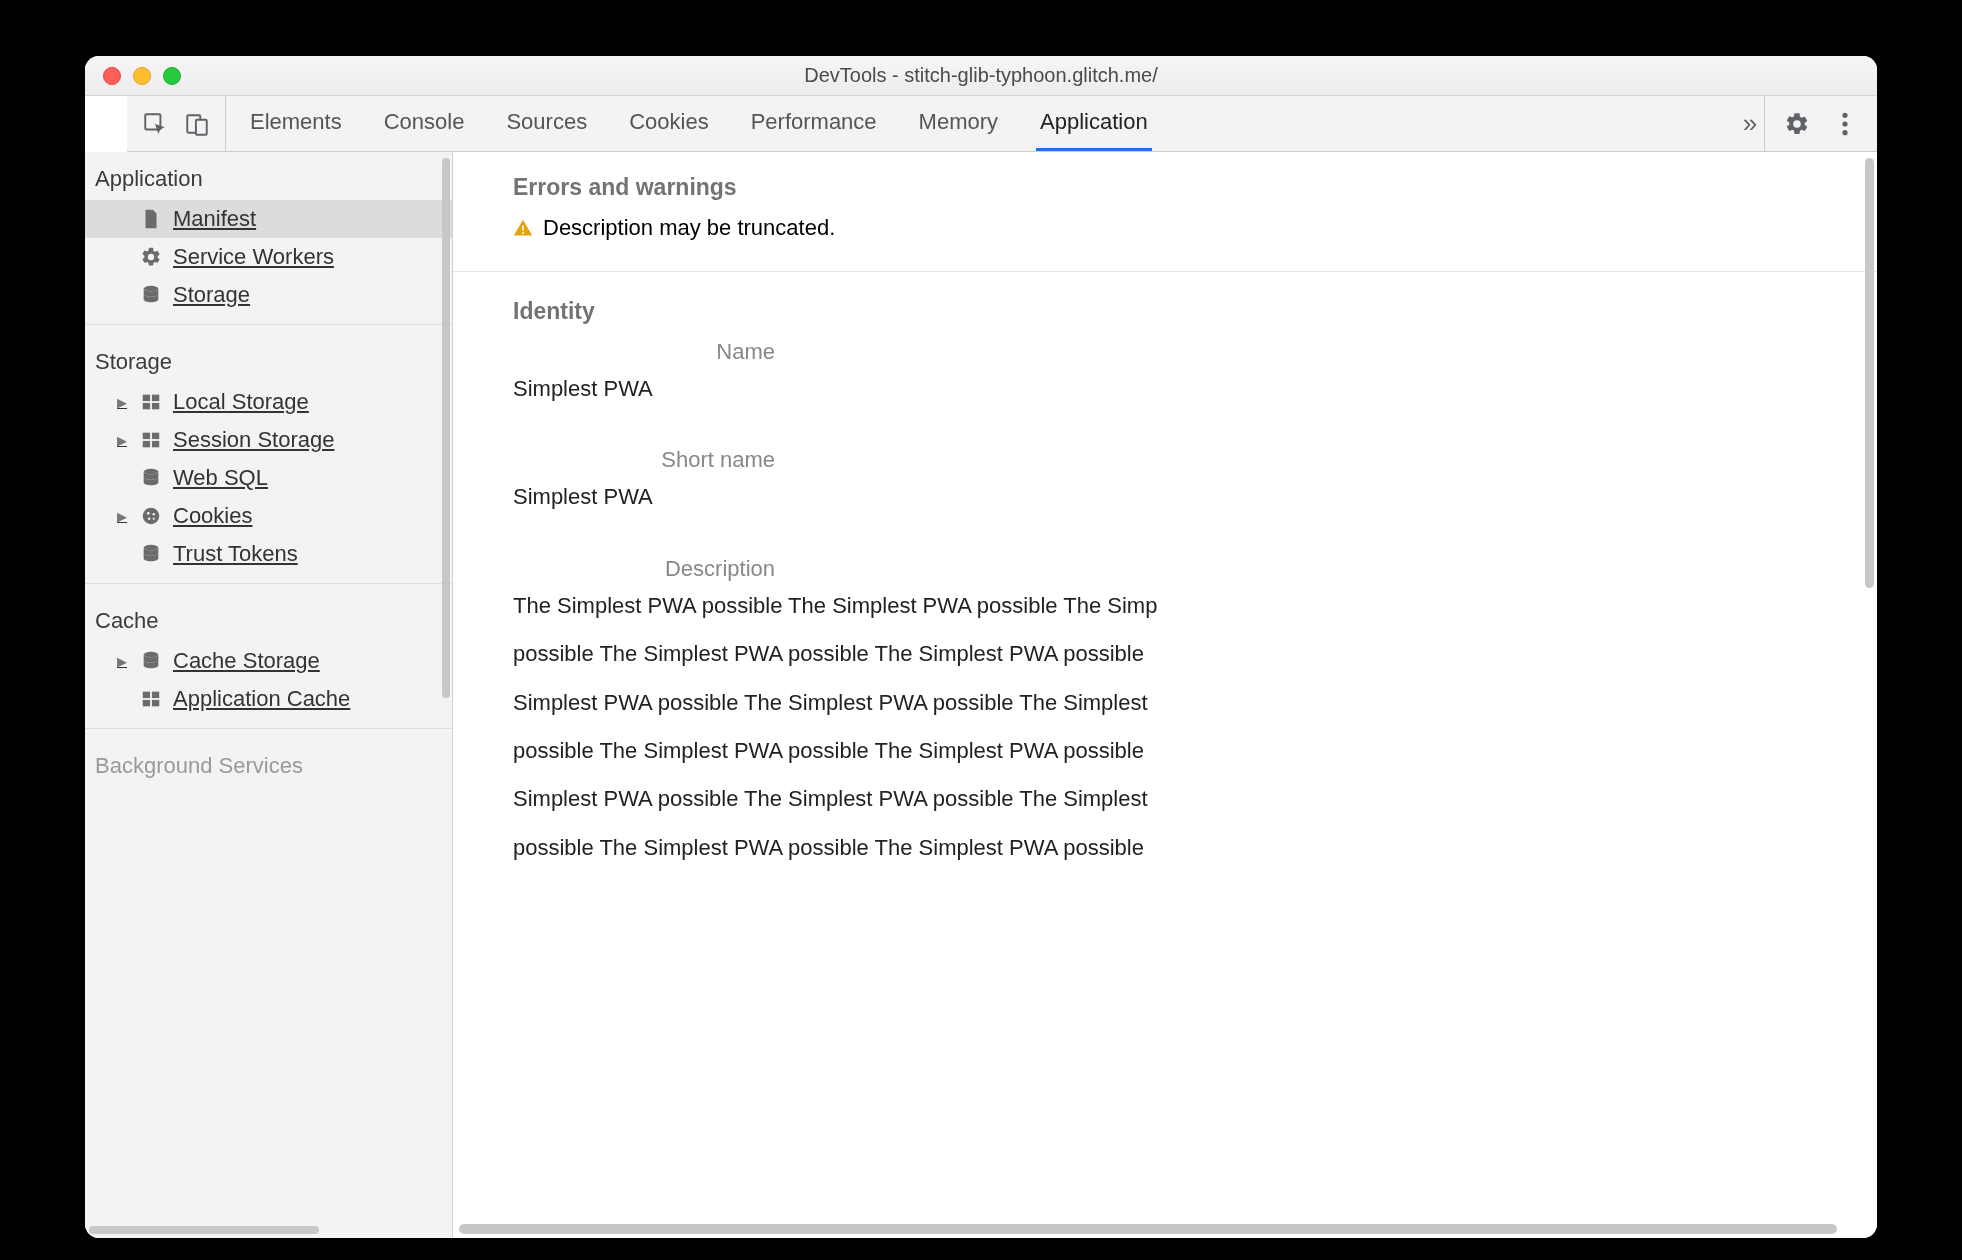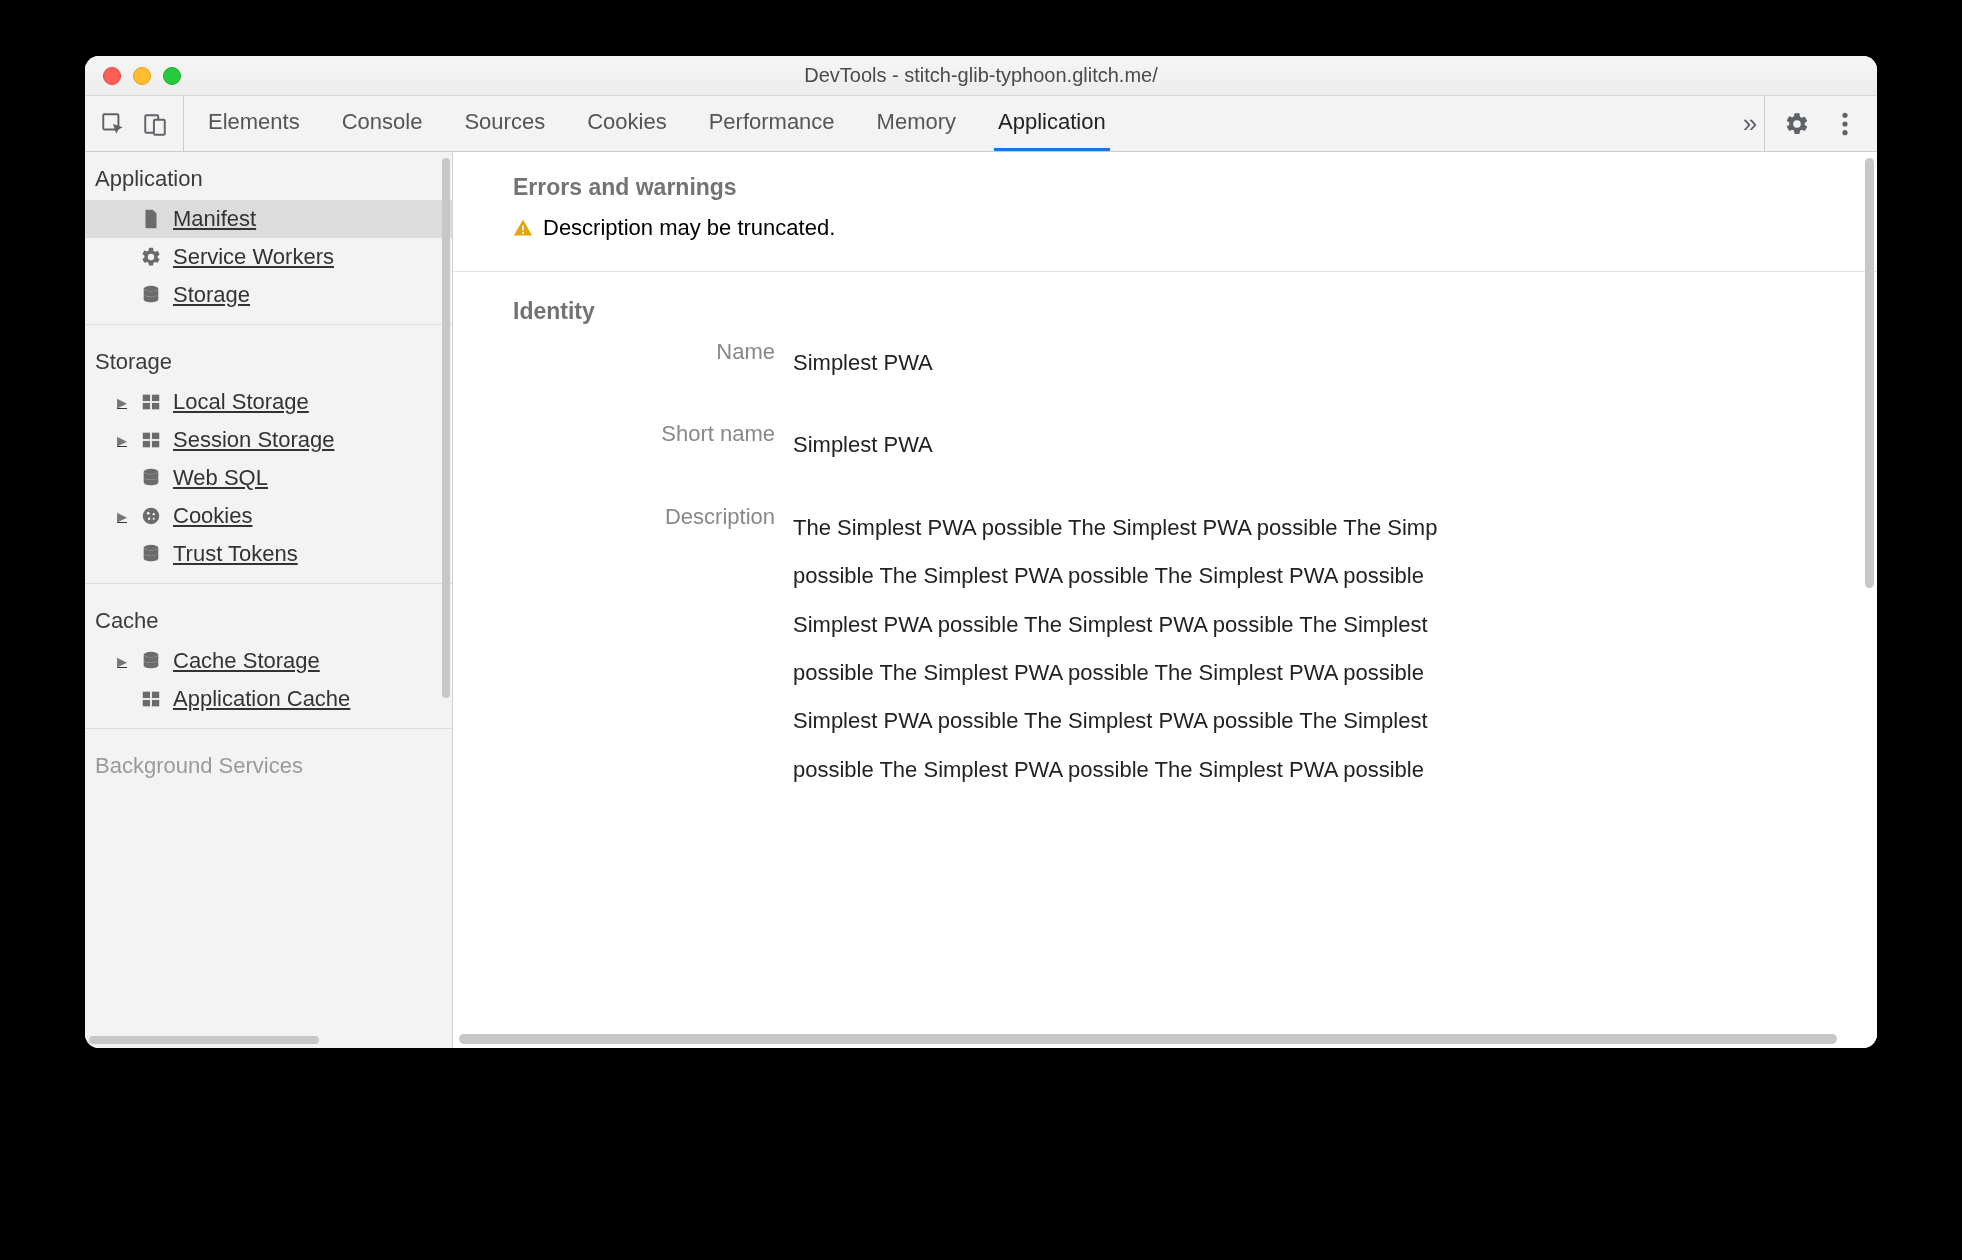--- a/index.html
+++ b/index.html
@@ -12,21 +12,21 @@
     font-size: 21px;
     color: #333;
     display: flex;
     align-items: flex-start;
     justify-content: center;
     padding-top: 56px;
   }
 
   .window {
     width: 1792px;
-    height: 992px;
+    height: 1182px;
     background: #fff;
     border-radius: 14px;
     box-shadow: 0 30px 80px rgba(0,0,0,0.6);
     overflow: hidden;
     display: flex;
     flex-direction: column;
     position: relative;
   }
 
   
@@ -56,20 +56,21 @@
     pointer-events: none;
   }
 
   
   .toolbar {
     height: 56px;
     background: #f3f3f3;
     border-bottom: 1px solid #ccc;
     display: flex;
     align-items: stretch;
+    margin-left: 42px;
   }
   .tb-left {
     display: flex;
     align-items: center;
     gap: 14px;
     padding: 0 14px;
     border-right: 1px solid #ccc;
   }
   .tb-tabs {
     display: flex;
@@ -210,20 +211,21 @@
     color: #e5a50a;
   }
   .divider {
     border-top: 1px solid #e3e3e3;
     margin: 0 -60px 26px -60px;
   }
   .kv-row {
     display: flex;
     align-items: flex-start;
     margin-bottom: 34px;
+    flex-direction: column;
   }
   .kv-label {
     width: 280px;
     text-align: right;
     padding-right: 18px;
     color: #888;
     font-size: 22px;
     flex-shrink: 0;
   }
   .kv-value {

